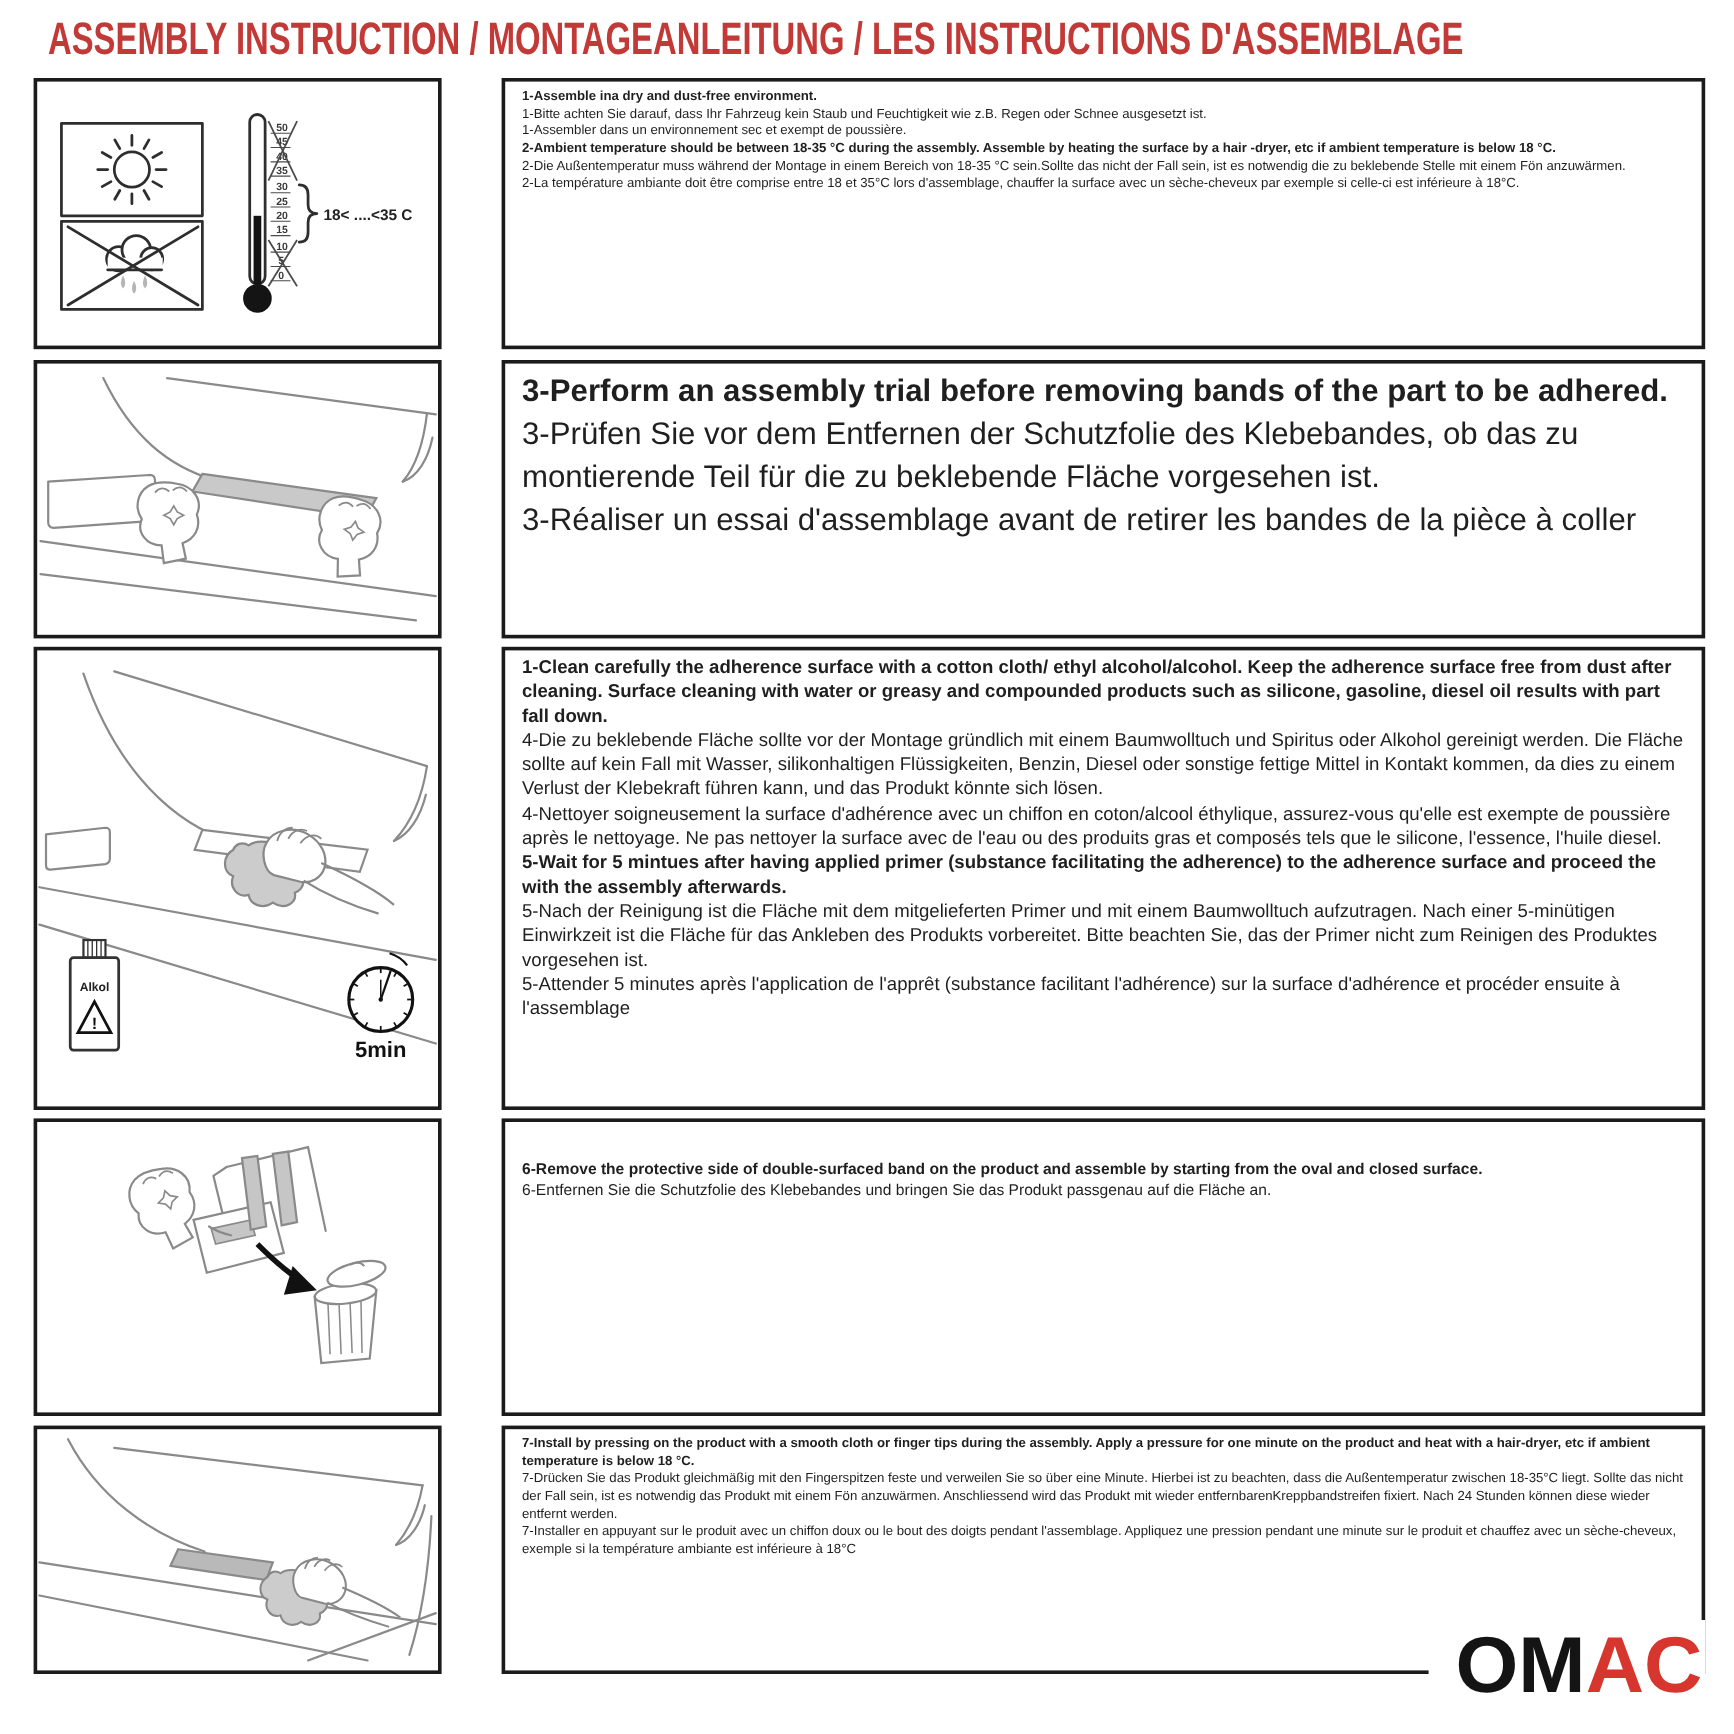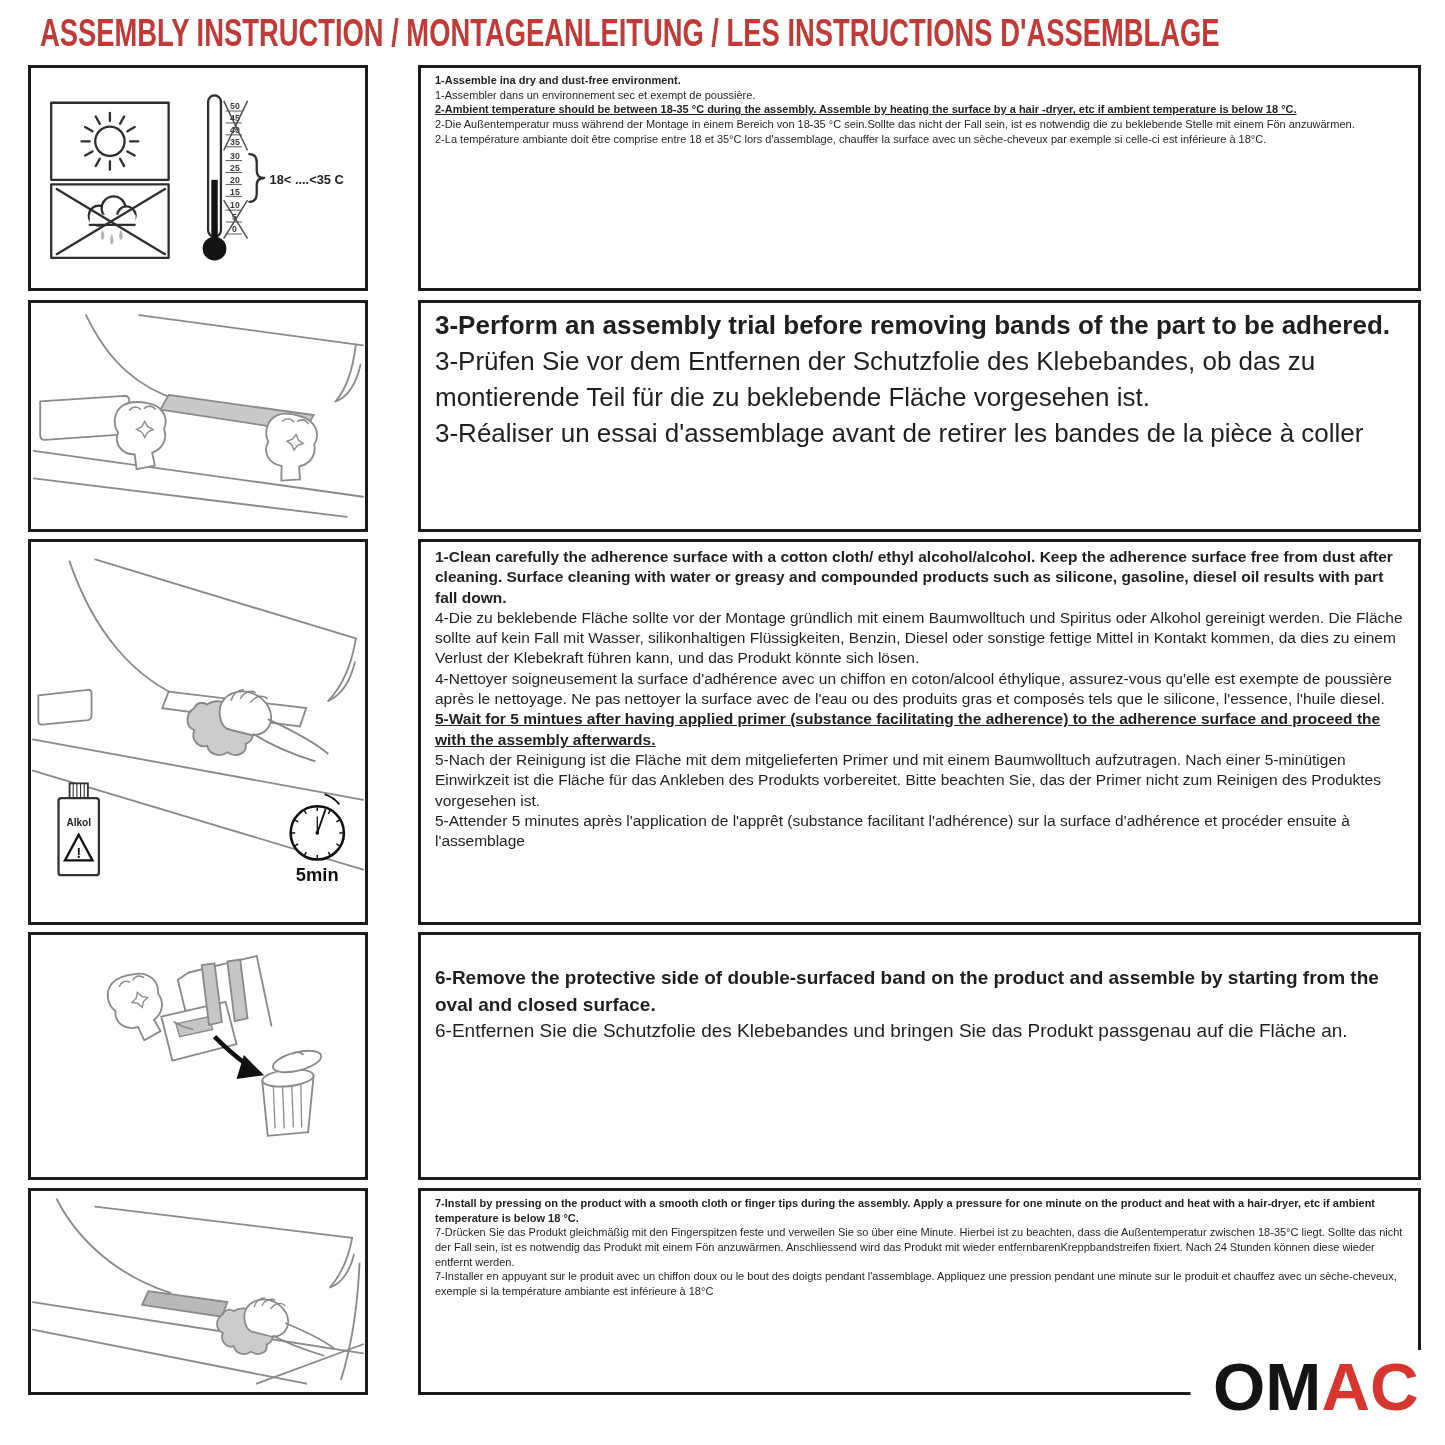--- a/index.html
+++ b/index.html
@@ -14,25 +14,25 @@
   #row3{top:539px;height:386px;}
   #row4{top:932px;height:248px;}
   #row5{top:1188px;height:207px;}
 
   .fig{position:absolute;left:0;top:0;width:340px;height:100%;border:3px solid #1b1b1b;background:#fff;box-sizing:border-box;}
   .fig svg{display:block;width:100%;height:100%;}
   .txt{position:absolute;left:390px;top:0;width:1003px;height:100%;border:3px solid #1b1b1b;background:#fff;
        box-sizing:border-box;padding:5px 14px 4px 14px;}
   .txt p{margin:0;}
   .b{font-weight:bold;}
-  .g2{margin-top:20px;text-decoration:underline;}
+  .g2{margin-top:20px;}
   .t-sm{font-size:11px;line-height:1.33;}
   .t-md{font-size:15.5px;line-height:1.31;}
   .t-lg{font-size:26px;line-height:1.38;}
-  .t-lg2{font-size:19px;line-height:1.4;padding-top:30px;}
+  .t-lg2{font-size:13px;line-height:1.4;padding-top:30px;}
 
   .logo{position:absolute;top:1350px;right:24px;background:#fff;padding:4px 2px 10px 22px;z-index:5;
         font-weight:bold;font-size:66px;letter-spacing:0px;line-height:1;transform:scaleX(1.02);transform-origin:right center;}
   .lb{color:#141414;}
   .lr{color:#d6362e;}
 
   
   .ln{stroke:#8a8a8a;stroke-width:2;fill:none;stroke-linecap:round;stroke-linejoin:round;}
   .dk{stroke:#2e2e2e;stroke-width:2.5;fill:none;stroke-linecap:round;stroke-linejoin:round;}
 </style>
@@ -116,20 +116,21 @@
           <line x1="210" y1="134" x2="236" y2="176"></line>
             <line x1="236" y1="134" x2="210" y2="176"></line>
         </g>
         <path d="M238,84 Q246,84 246,93 L246,102 Q246,110 254,110 Q246,110 246,118 L246,127 Q246,136 238,136" class="dk" stroke-width="2"></path>
         <text x="260" y="116" font-size="14" font-weight="bold" fill="#222">18&lt; ....&lt;35 C</text>
       </g>
     </svg>
   </div>
   <div class="txt t-sm">
     <p class="b">1-Assemble ina dry and dust-free environment.</p>
+    <p>1-Bitte achten Sie darauf, dass Ihr Fahrzeug kein Staub und Feuchtigkeit wie z.B. Regen oder Schnee ausgesetzt ist.</p>
     <p>1-Assembler dans un environnement sec et exempt de poussière.</p>
     <p class="b g2">2-Ambient temperature should be between 18-35 °C  during the assembly. Assemble by heating the surface by a hair -dryer, etc if ambient temperature is below 18 °C.</p>
     <p>2-Die Außentemperatur muss während der Montage in einem Bereich von 18-35 °C  sein.Sollte das nicht der Fall sein, ist es notwendig die zu beklebende Stelle mit einem Fön anzuwärmen.</p>
     <p>2-La température ambiante doit être comprise entre 18 et 35°C lors d'assemblage, chauffer la surface avec un sèche-cheveux par exemple si celle-ci est inférieure à 18°C.</p>
   </div>
 </div>
 
 <div class="row" id="row2">
   <div class="fig">
     <svg viewBox="0 0 364 220">

